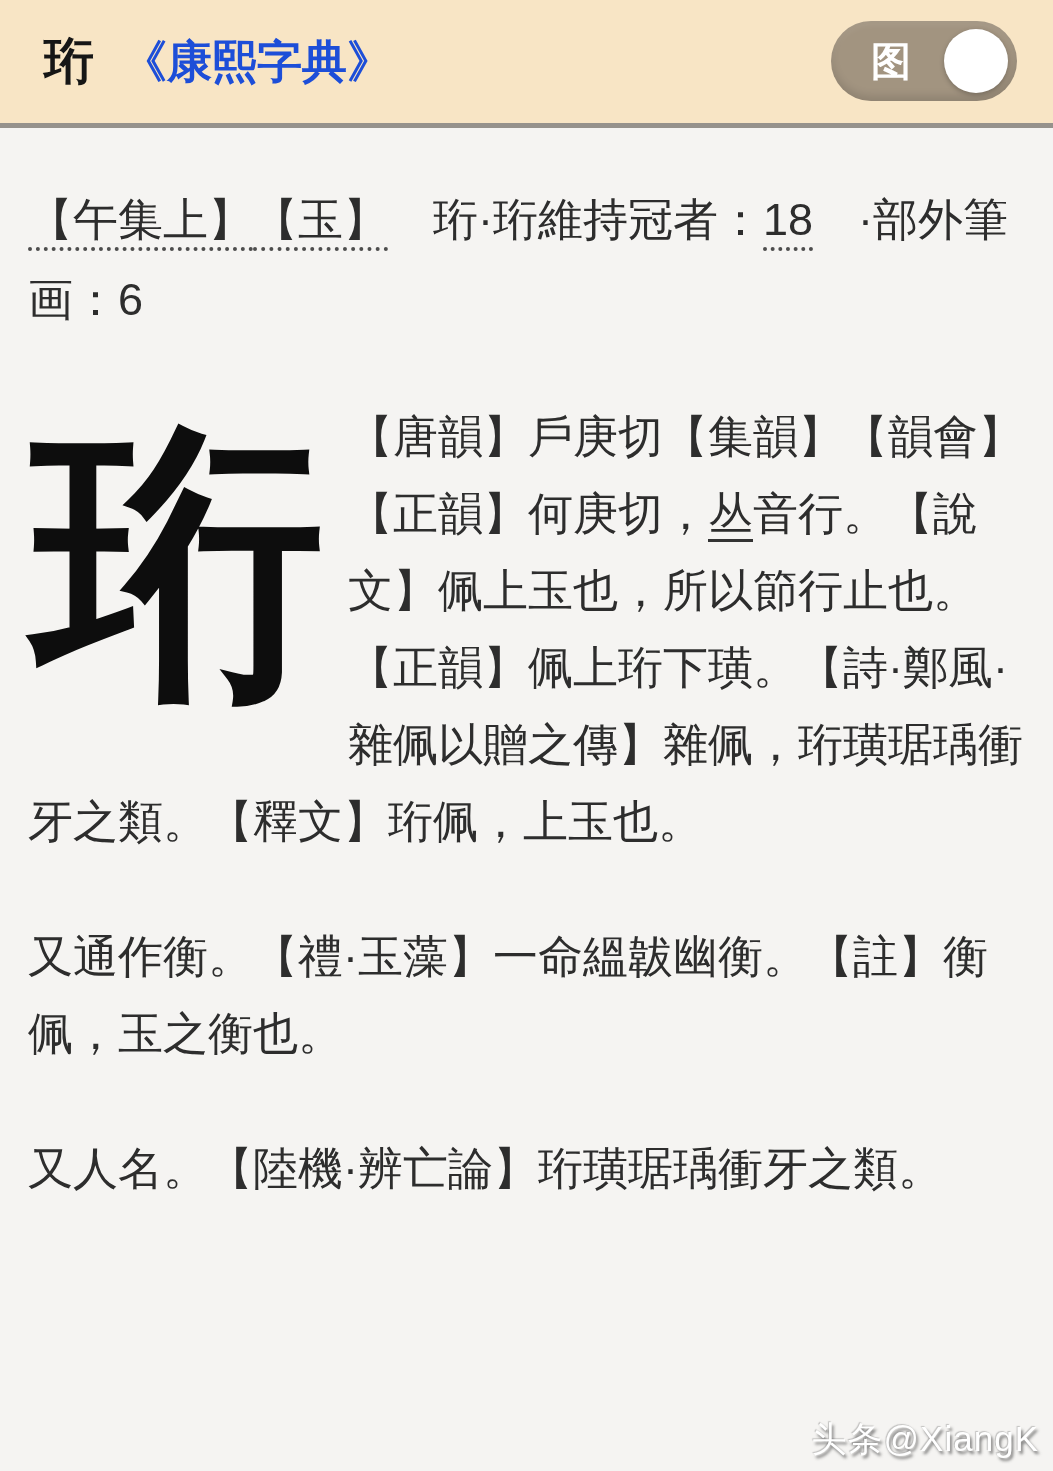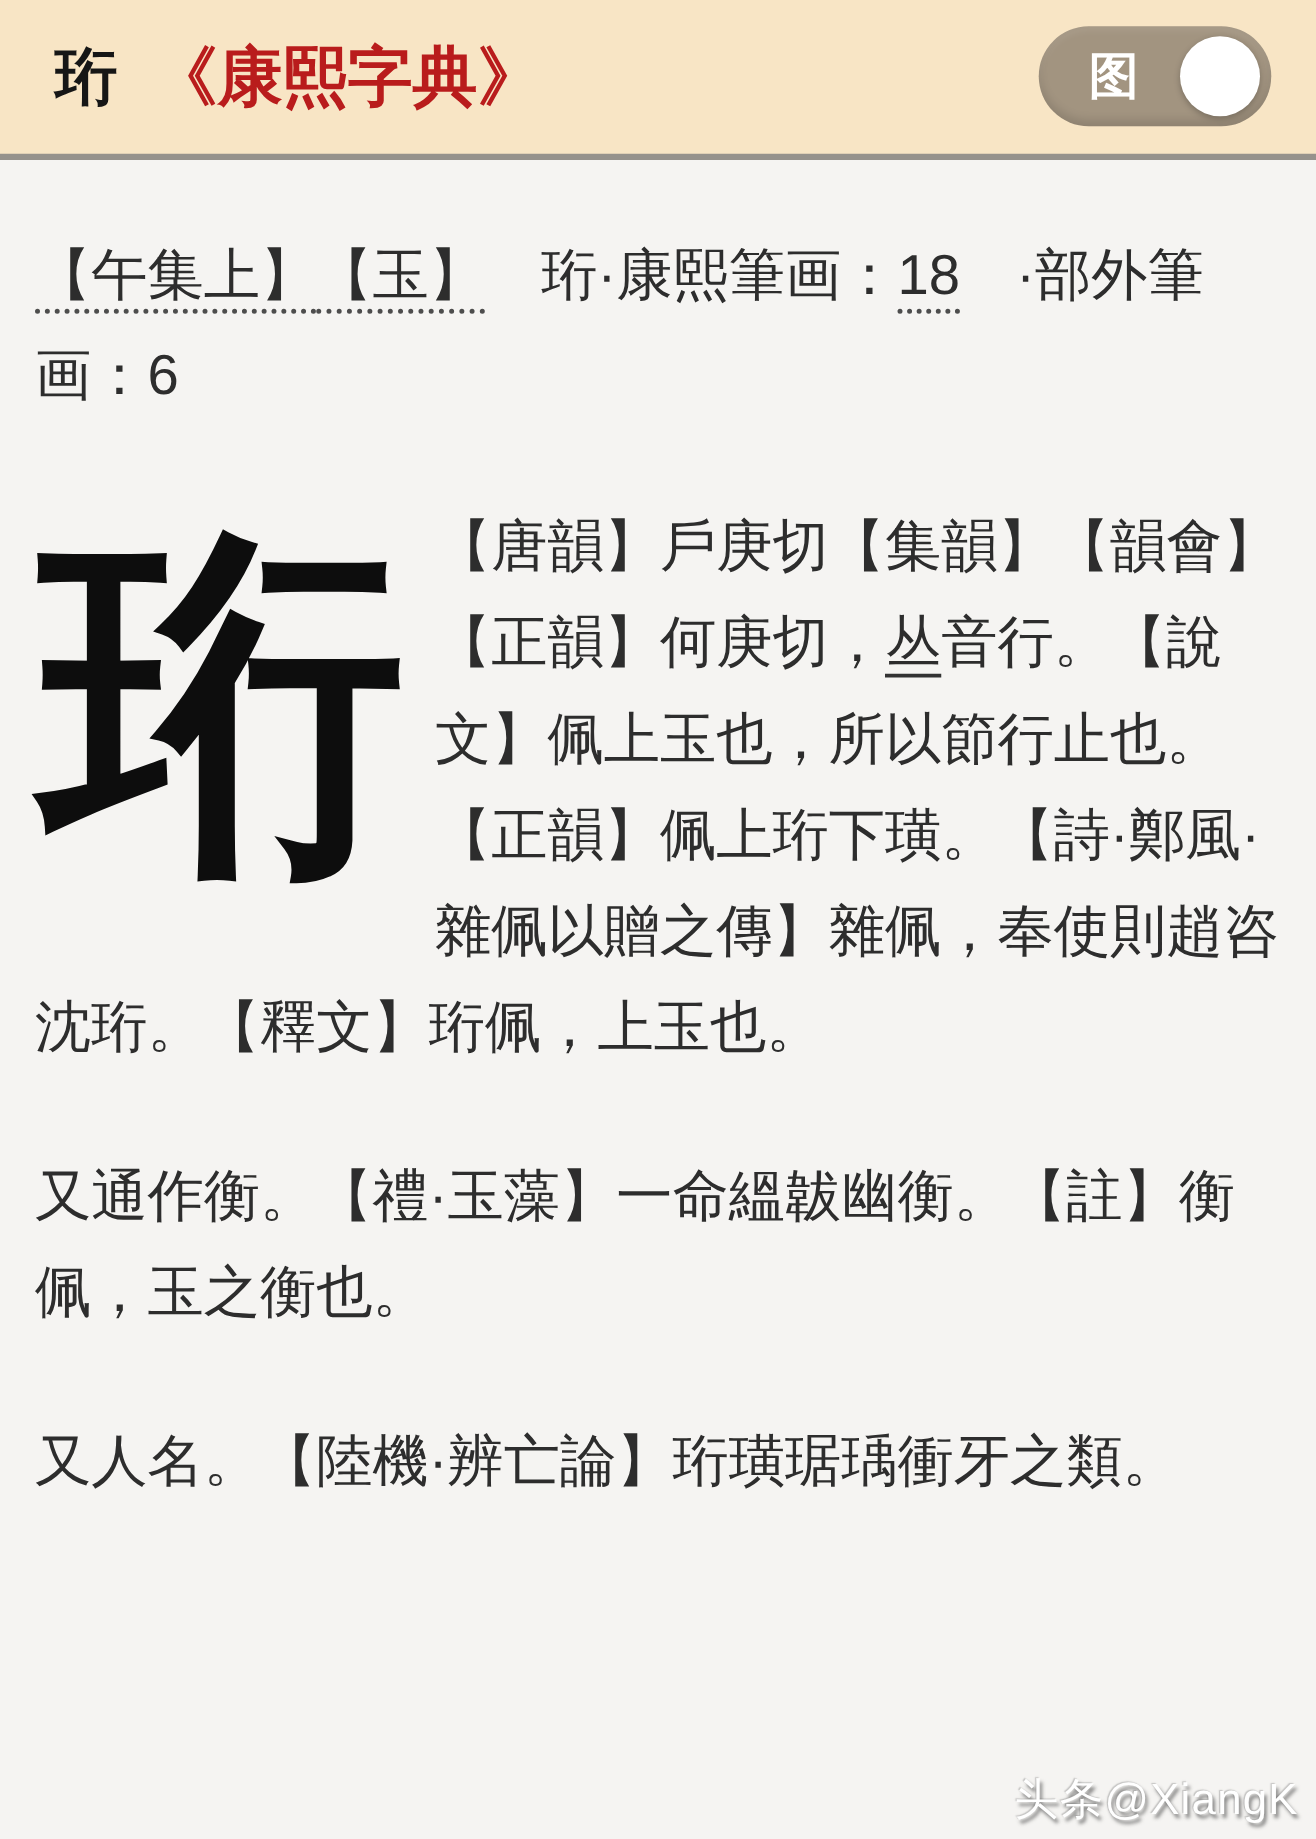--- a/index.html
+++ b/index.html
@@ -14,21 +14,21 @@
     position:relative;height:123px;
     background:var(--header-bg,#f8e5c5);
     border-bottom:5px solid var(--header-separator,#96928c);
     display:flex;align-items:center;
   }
   .header-char{
     margin-left:44px;font-size:50px;font-weight:bold;color:#161616;
     letter-spacing:0;
   }
   .header-title{
-    margin-left:28px;font-size:52px;font-weight:bold;color:#b91c1c;
+    margin-left:28px;font-size:45px;font-weight:bold;color:#1d4ed8;
   }
   .toggle{
     position:absolute;right:36px;top:21px;width:186px;height:80px;
     background:var(--toggle-bg,#a29480);border-radius:42px;
     box-shadow:inset 0 -5px 8px rgba(0,0,0,.12), inset 0 4px 6px rgba(255,255,255,.08);
     cursor:pointer;
   }
   .toggle-label{
     position:absolute;left:40px;top:50%;transform:translateY(-50%);
     color:#ffffff;font-size:40px;font-weight:bold;line-height:1;
@@ -71,25 +71,25 @@
     <span class="header-char">珩</span>
     <span class="header-title">《康熙字典》</span>
     <div class="toggle">
       <span class="toggle-label">图</span>
       <span class="toggle-knob"></span>
     </div>
   </header>
 
   <main class="content">
 
-    <p class="index-line"><span class="link-dotted">【午集上】</span><span class="link-dotted">【玉】</span><span>　珩·康熙筆画：</span><span class="link-dotted">18</span><span>　·部外筆画：6</span></p>
+    <p class="index-line"><span class="link-dotted">【午集上】</span><span class="link-dotted">【玉】</span><span>　珩·珩維持冠者：</span><span class="link-dotted">18</span><span>　·部外筆画：6</span></p>
 
     <div class="mainpara">
       <span class="bigchar">珩</span>
-      <p><span>【唐韻】戶庚切【集韻】【韻會】【正韻】何庚切，</span><span class="link-underline">丛</span><span>音行。【說文】佩上玉也，所以節行止也。【正韻】佩上珩下璜。【詩·鄭風·雜佩以贈之傳】雜佩，奉使則趙咨沈珩。【釋文】珩佩，上玉也。</span></p>
+      <p><span>【唐韻】戶庚切【集韻】【韻會】【正韻】何庚切，</span><span class="link-underline">丛</span><span>音行。【說文】佩上玉也，所以節行止也。【正韻】佩上珩下璜。【詩·鄭風·雜佩以贈之傳】雜佩，珩璜琚瑀衝牙之類。【釋文】珩佩，上玉也。</span></p>
     </div>
 
     <p>又通作衡。【禮·玉藻】一命縕韍幽衡。【註】衡佩，玉之衡也。</p>
 
 
     <p>又人名。【陸機·辨亡論】珩璜琚瑀衝牙之類。</p>
 
   </main>
 
   <div class="watermark">头条@XiangK</div>

